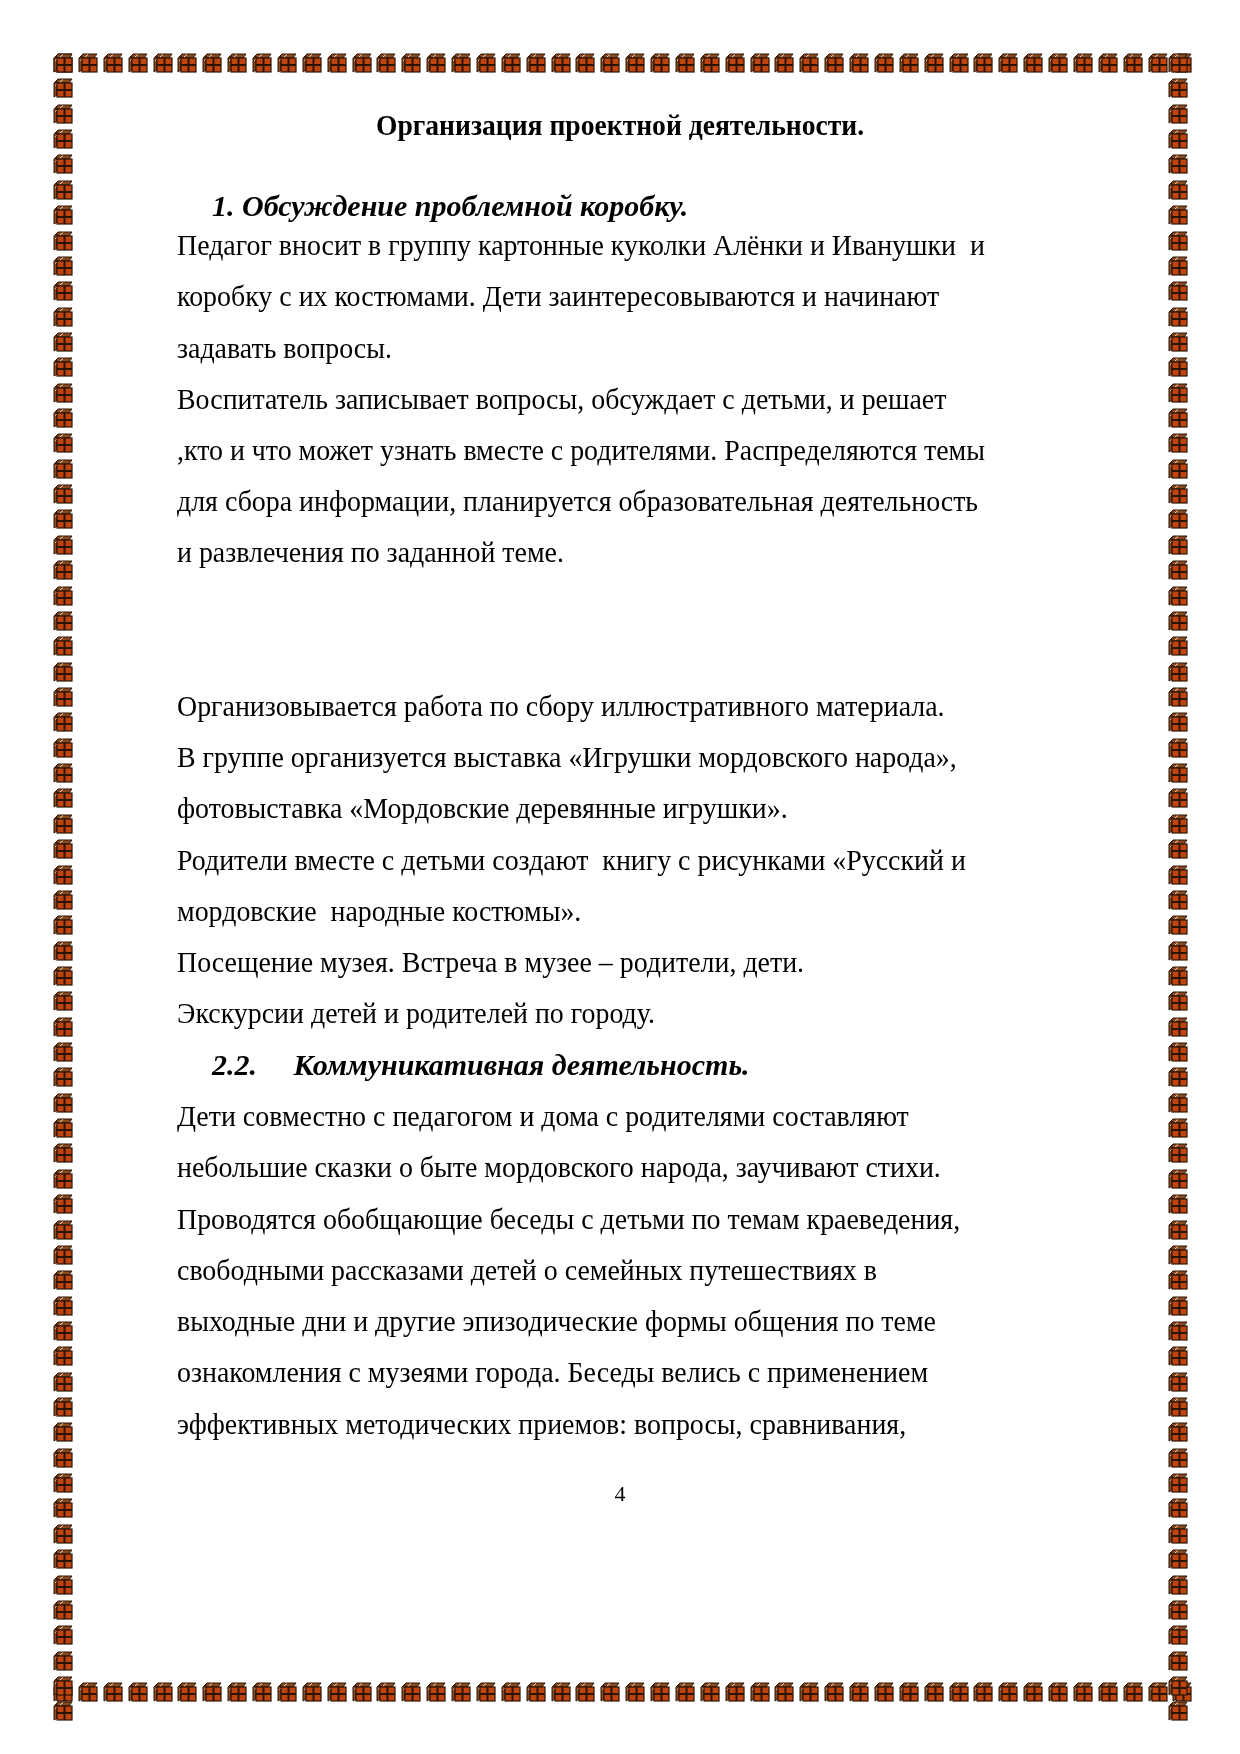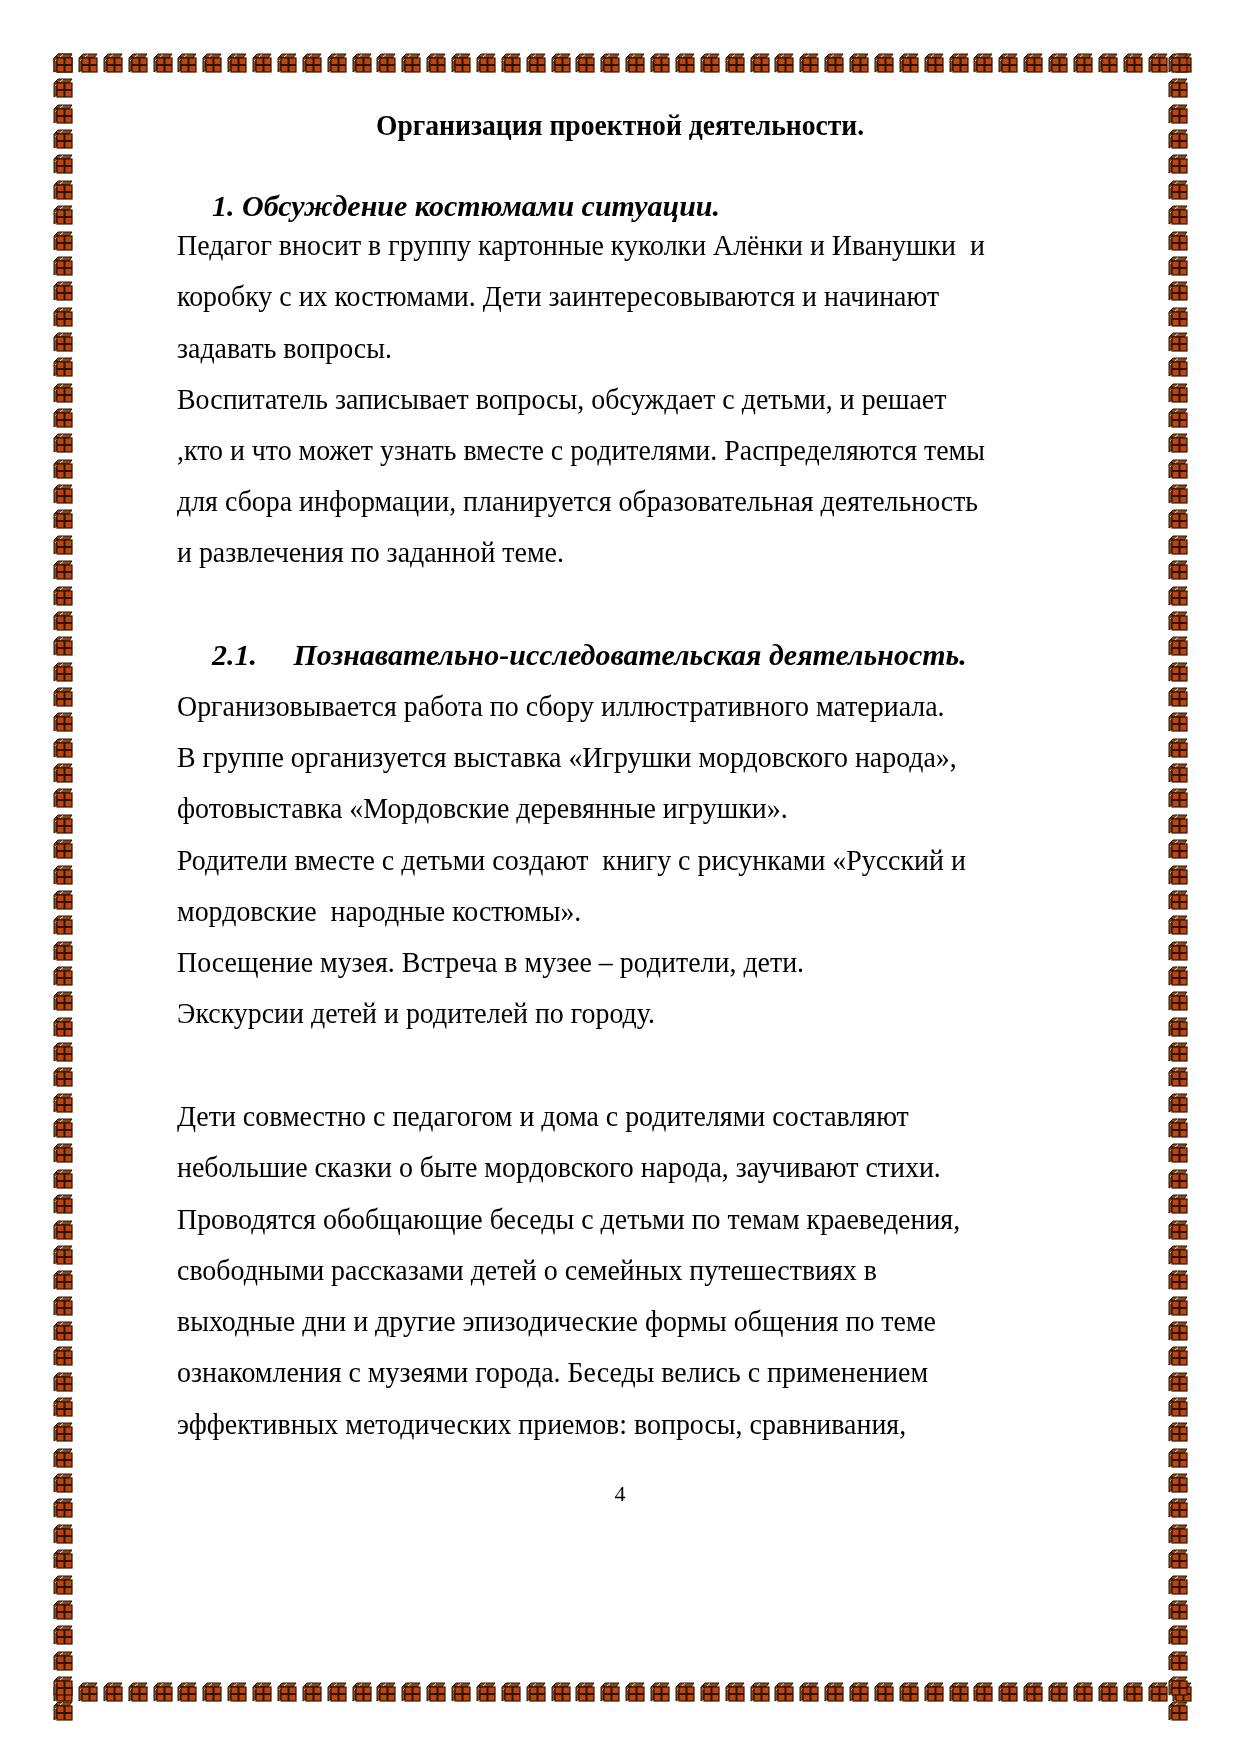--- a/index.html
+++ b/index.html
@@ -2516,43 +2516,43 @@
           <line x1="2" y1="8" x2="3.5" y2="6.5" stroke="#f0d8c0" stroke-width="0.8"></line>
         </svg>
       </span>
     </div>
 
   <div class="text-layer">
     <div class="title">Организация проектной деятельности.</div>
 
     <div class="heading" style="top:188px;">
       <span class="num">1.</span>
-      <span>Обсуждение костюмами ситуации.</span>
+      <span>Обсуждение проблемной коробку.</span>
     </div>
     <div class="line" style="top:227px; transform:scaleX(0.93);">Педагог вносит в группу картонные куколки Алёнки и Иванушки  и</div>
     <div class="line" style="top:278px; transform:scaleX(0.93);">коробку с их костюмами. Дети заинтересовываются и начинают</div>
     <div class="line" style="top:330px; transform:scaleX(0.93);">задавать вопросы.</div>
     <div class="line" style="top:381px; transform:scaleX(0.93);">Воспитатель записывает вопросы, обсуждает с детьми, и решает</div>
     <div class="line" style="top:432px; transform:scaleX(0.93);">,кто и что может узнать вместе с родителями. Распределяются темы</div>
     <div class="line" style="top:483px; transform:scaleX(0.93);">для сбора информации, планируется образовательная деятельность</div>
     <div class="line" style="top:534px; transform:scaleX(0.93);">и развлечения по заданной теме.</div>
 
 
-    <div class="heading" style="top:637px;">
-      <span class="num wide">2.1.</span>
-      <span>Познавательно-исследовательская деятельность.</span>
-    </div>
     <div class="line" style="top:688px; transform:scaleX(0.93);">Организовывается работа по сбору иллюстративного материала.</div>
     <div class="line" style="top:739px; transform:scaleX(0.93);">В группе организуется выставка «Игрушки мордовского народа»,</div>
     <div class="line" style="top:790px; transform:scaleX(0.93);">фотовыставка «Мордовские деревянные игрушки».</div>
     <div class="line" style="top:842px; transform:scaleX(0.93);">Родители вместе с детьми создают  книгу с рисунками «Русский и</div>
     <div class="line" style="top:893px; transform:scaleX(0.93);">мордовские  народные костюмы».</div>
     <div class="line" style="top:944px; transform:scaleX(0.93);">Посещение музея. Встреча в музее – родители, дети.</div>
     <div class="line" style="top:995px; transform:scaleX(0.93);">Экскурсии детей и родителей по городу.</div>
 
+    <div class="heading" style="top:1047px;">
+      <span class="num wide">2.2.</span>
+      <span>Коммуникативная деятельность.</span>
+    </div>
     <div class="line" style="top:1098px; transform:scaleX(0.93);">Дети совместно с педагогом и дома с родителями составляют</div>
     <div class="line" style="top:1149px; transform:scaleX(0.93);">небольшие сказки о быте мордовского народа, заучивают стихи.</div>
     <div class="line" style="top:1201px; transform:scaleX(0.93);">Проводятся обобщающие беседы с детьми по темам краеведения,</div>
     <div class="line" style="top:1252px; transform:scaleX(0.93);">свободными рассказами детей о семейных путешествиях в</div>
     <div class="line" style="top:1303px; transform:scaleX(0.93);">выходные дни и другие эпизодические формы общения по теме</div>
     <div class="line" style="top:1354px; transform:scaleX(0.93);">ознакомления с музеями города. Беседы велись с применением</div>
     <div class="line" style="top:1406px; transform:scaleX(0.93);">эффективных методических приемов: вопросы, сравнивания,</div>
 
     <div class="page-number">4</div>
   </div>

